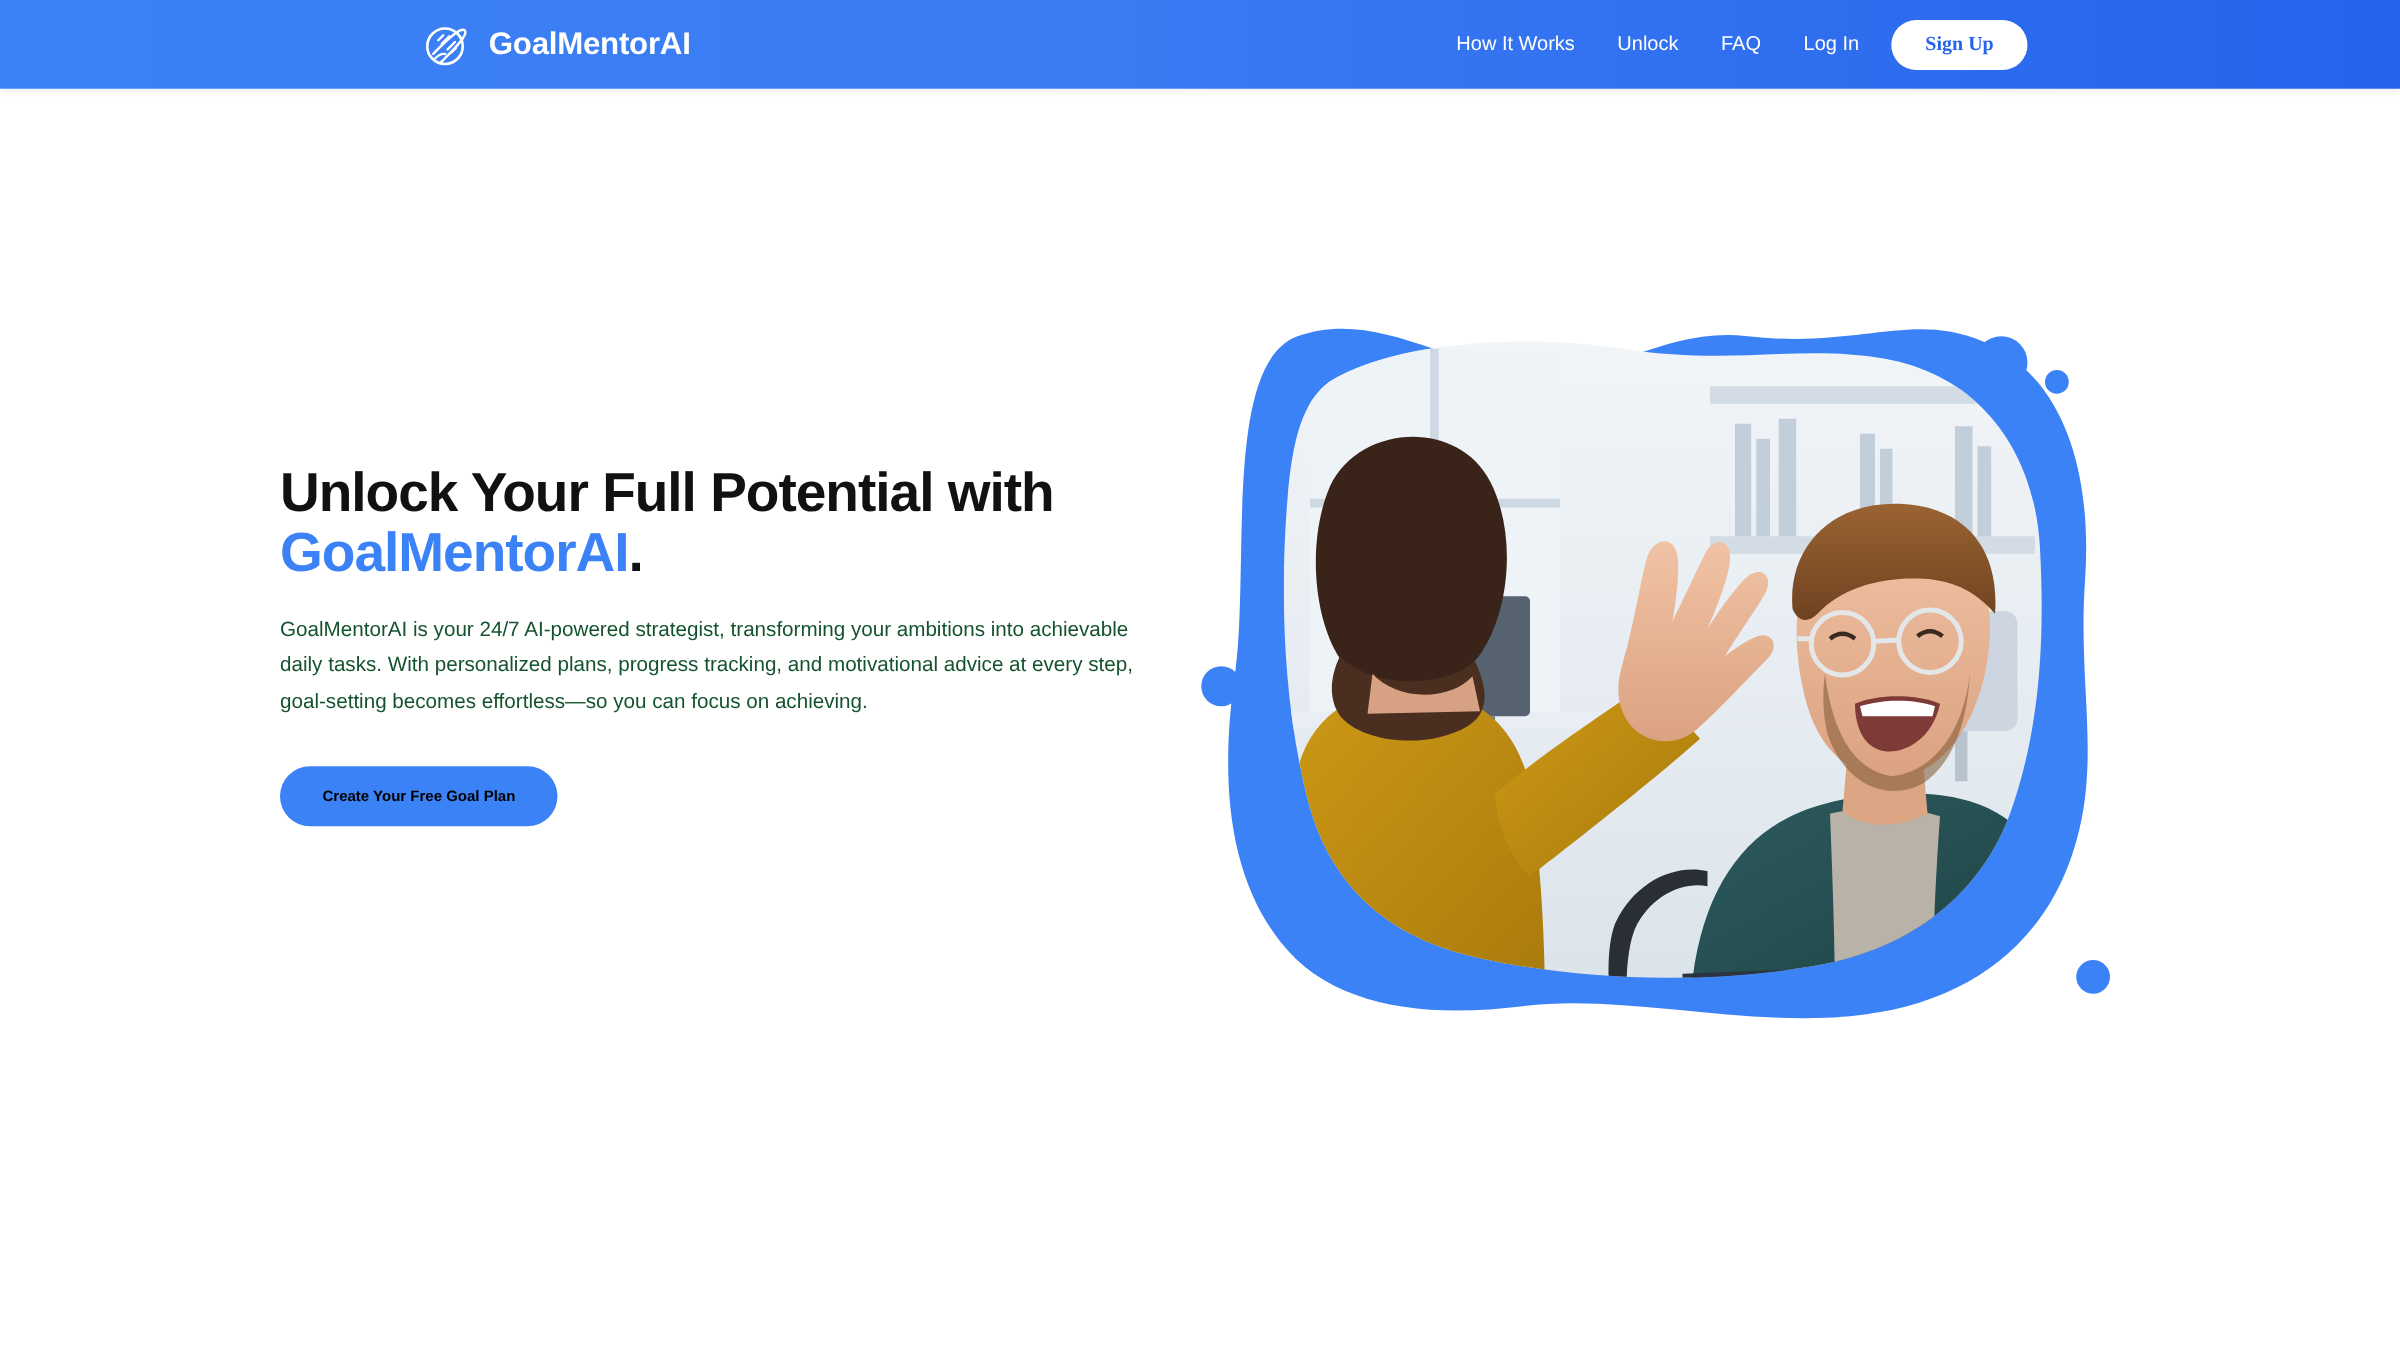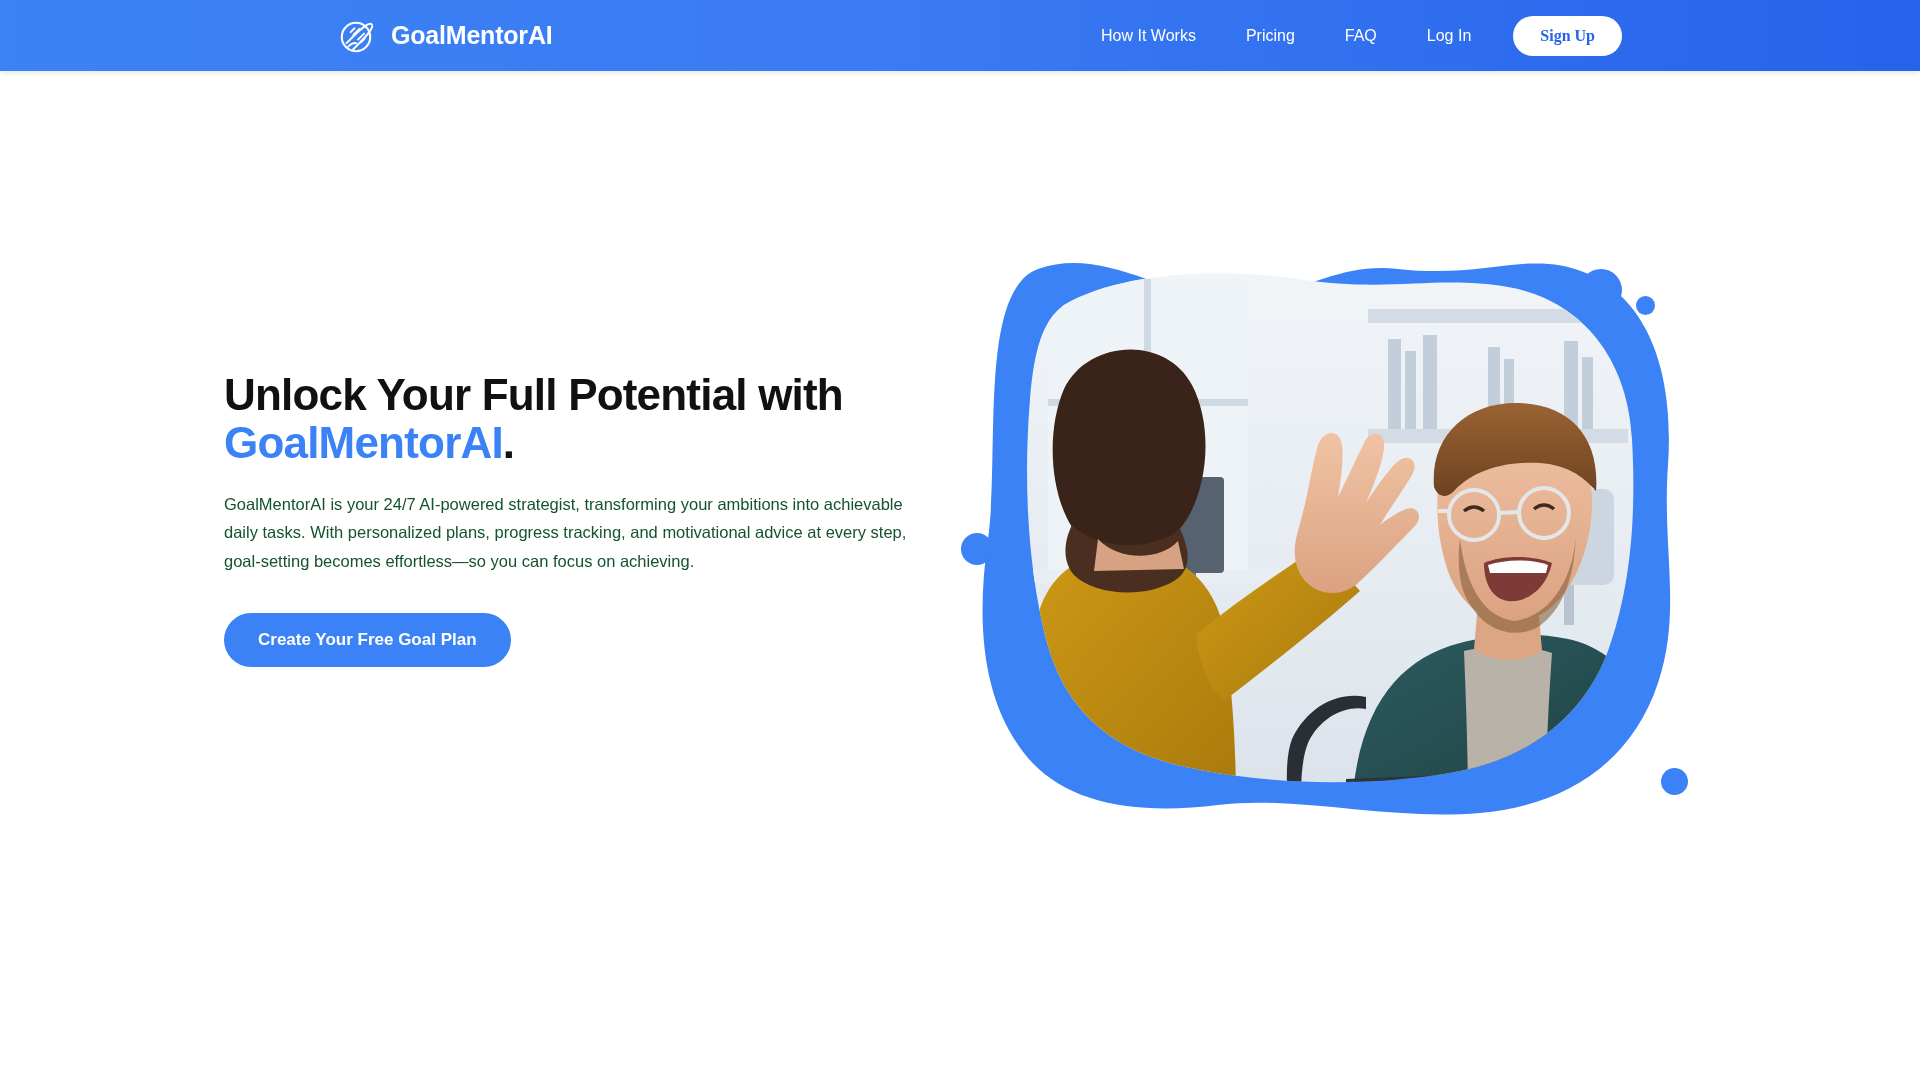--- a/index.html
+++ b/index.html
@@ -42,21 +42,21 @@
     font-weight: bold;
     letter-spacing: -0.2px;
     white-space: nowrap;
   }
 
   .main-nav {
     position: absolute;
     right: 298px;
     display: flex;
     align-items: center;
-    gap: 16px;
+    gap: 0;
   }
   .nav-link {
     color: #ffffff;
     font-size: 16px;
     text-decoration: none;
     padding: 8px 0;
     margin-right: 34px;
     white-space: nowrap;
     cursor: pointer;
   }
@@ -102,22 +102,22 @@
     margin-top: 22px;
     font-size: 16.5px;
     line-height: 1.72;
     color: #14532d;
     max-width: 690px;
   }
   .hero-cta {
     margin-top: 38px;
     display: inline-block;
     background: #3b82f6;
-    color: #ffffff;
-    font-size: 17px;
+    color: #000000;
+    font-size: 12px;
     font-weight: bold;
     border: none;
     border-radius: 999px;
     padding: 17px 34px;
     cursor: pointer;
     font-family: "Liberation Sans", sans-serif;
   }
 
   .hero-visual {
     position: absolute;
@@ -160,21 +160,21 @@
         <path d="M22.0 24.6 L28.0 18.6" stroke="#ffffff" stroke-width="1.9" stroke-linecap="round"></path>
         <path d="M24.8 27.4 L28.8 23.4" stroke="#ffffff" stroke-width="1.9" stroke-linecap="round"></path>
         <path d="M12.2 31.6 C14.4 29.4 17.6 27.6 20.2 28.2" stroke="#ffffff" stroke-width="1.9" stroke-linecap="round" fill="none"></path>
       </svg>
     </span>
     <span class="brand-name">GoalMentorAI</span>
   </div>
 
   <nav class="main-nav">
     <a class="nav-link" href="#">How It Works</a>
-    <a class="nav-link" href="#">Pricing</a>
+    <a class="nav-link" href="#">Unlock</a>
     <a class="nav-link" href="#">FAQ</a>
     <a class="nav-link" href="#">Log In</a>
     <button class="signup-btn">Sign Up</button>
   </nav>
 
 </header>
 
 <section class="hero">
 
   <div class="hero-copy">

